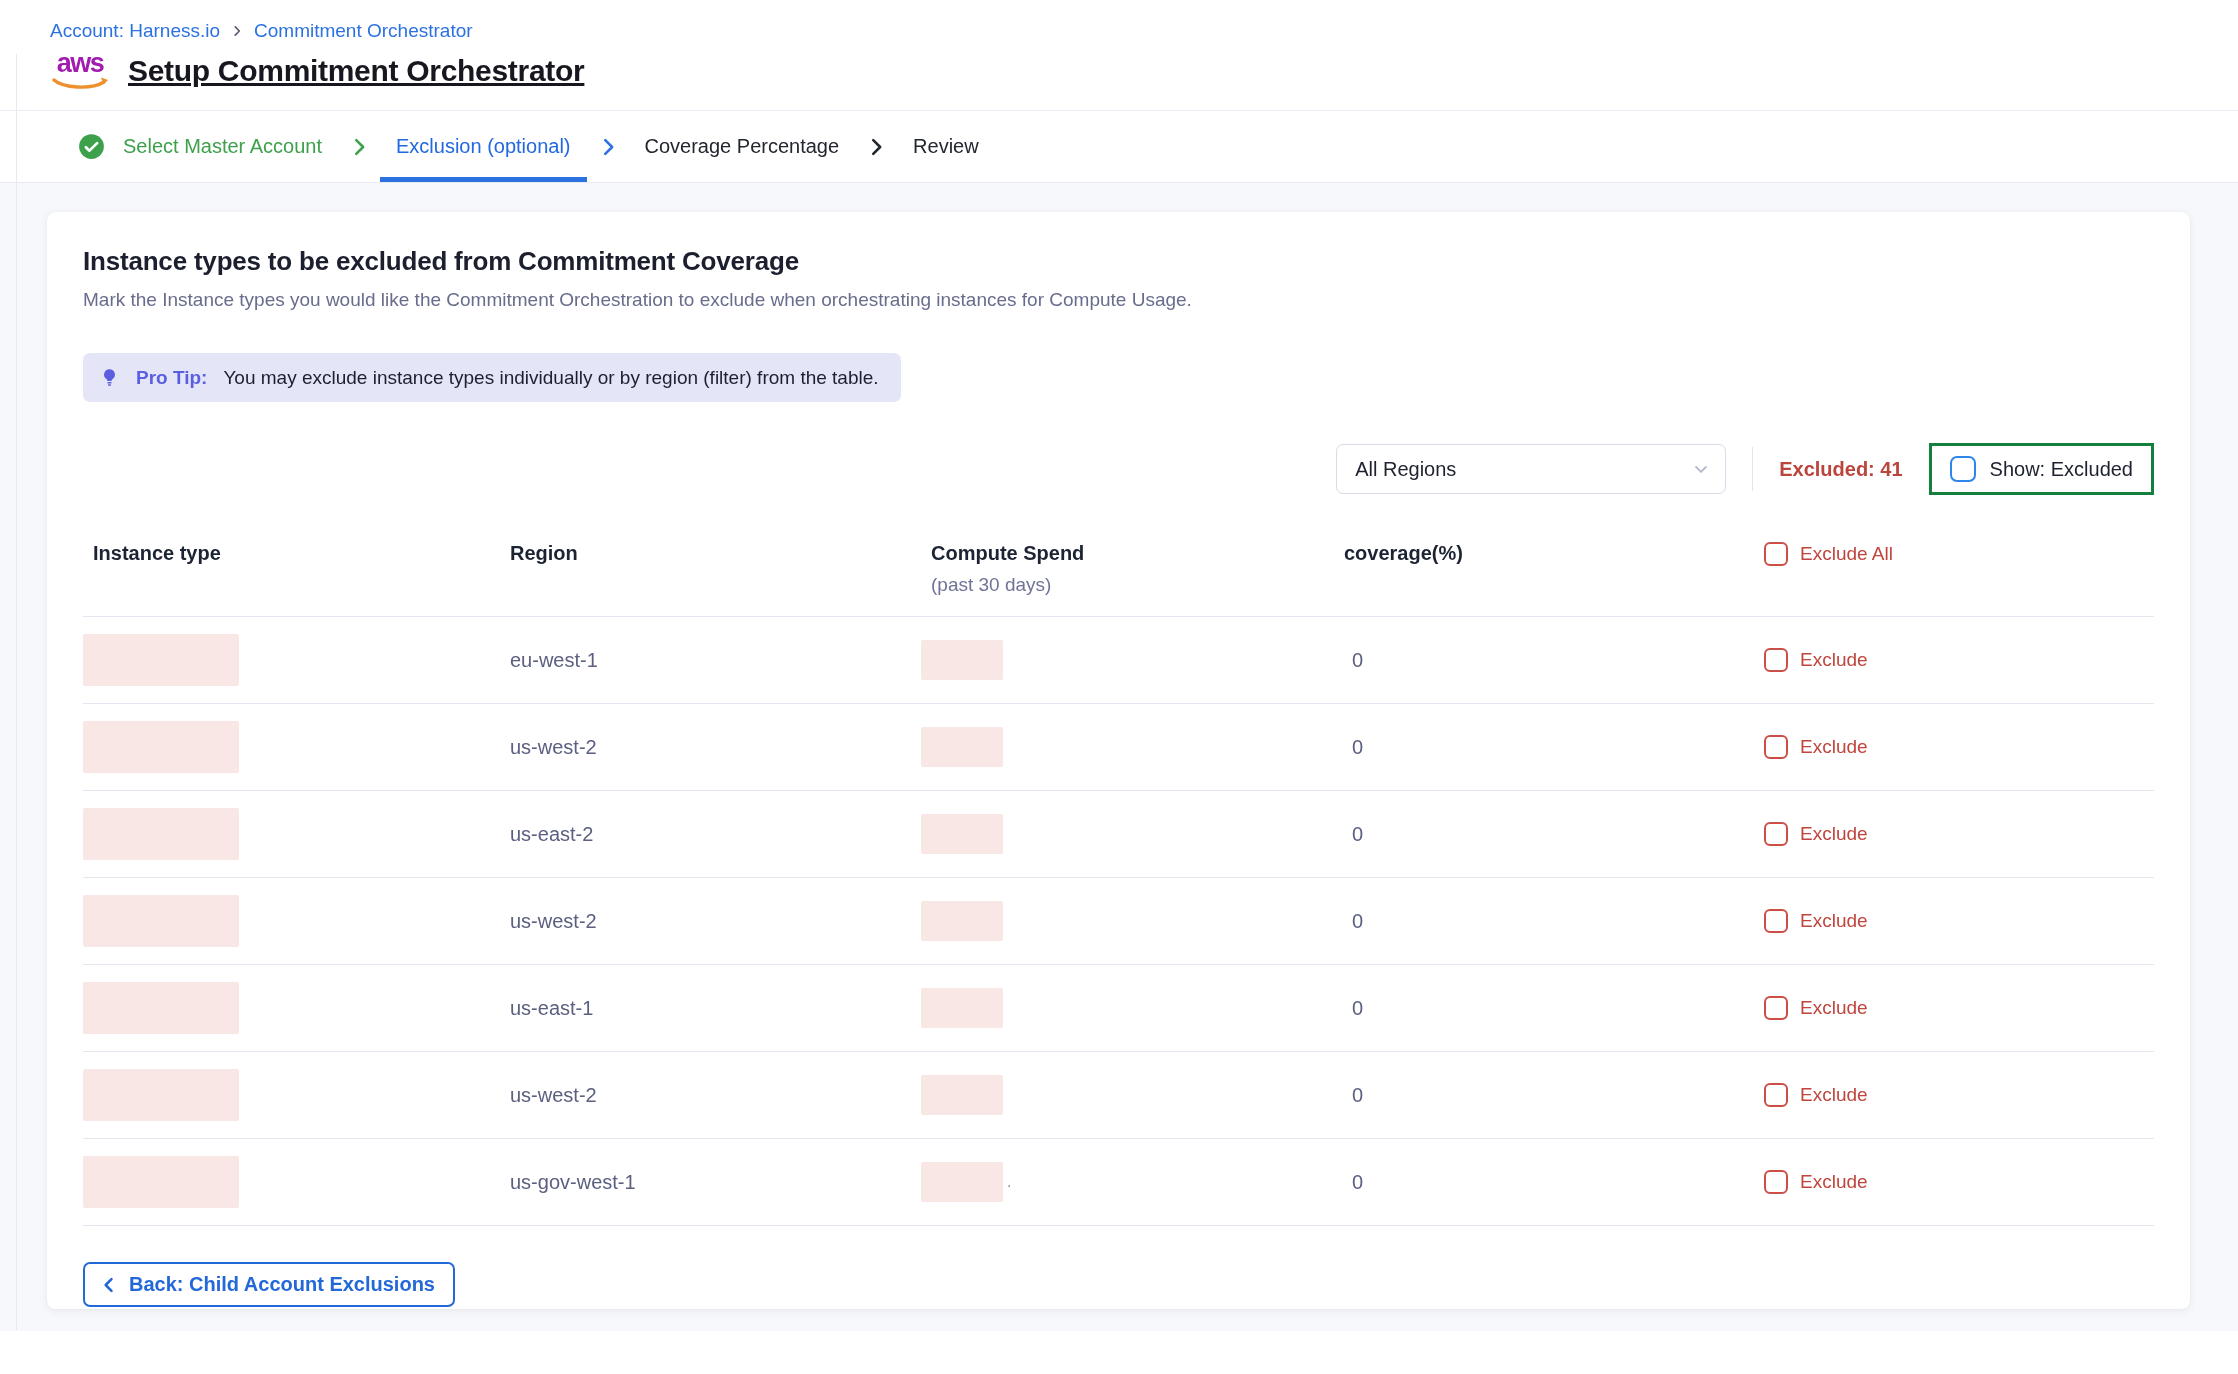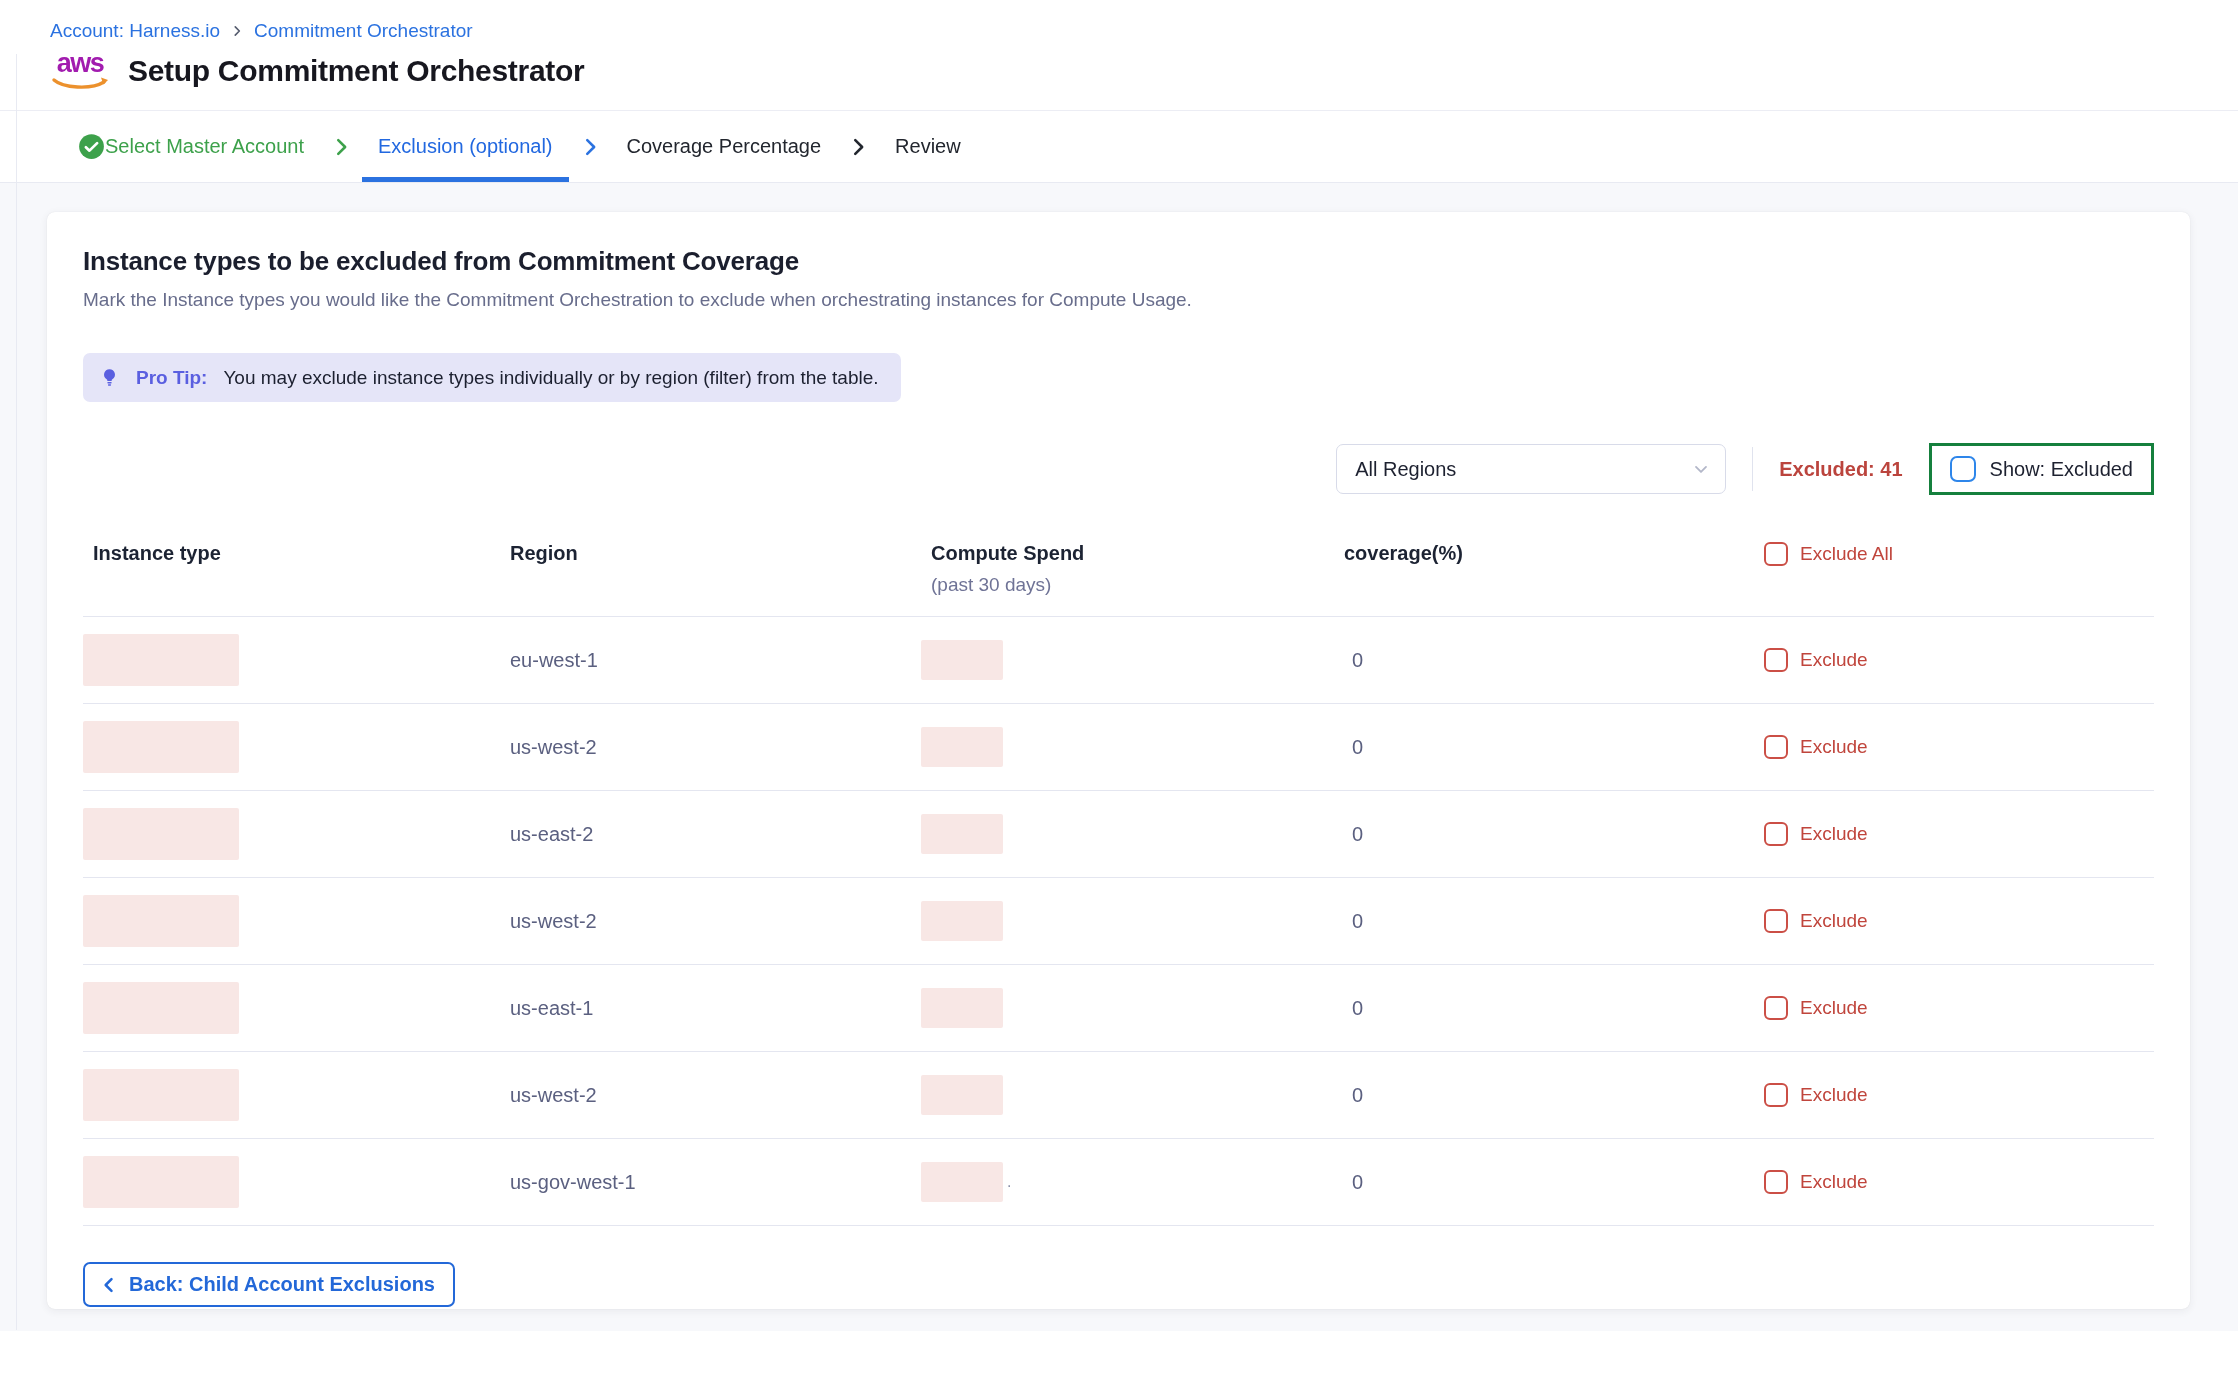--- a/index.html
+++ b/index.html
@@ -12,26 +12,26 @@
   .left-rail { position:absolute; left:16px; top:54px; width:1px; height:1276px; background:#e8eaf2; }
 
   
   .top-header { background:#fff; padding:20px 0 16px 50px; height:111px; border-bottom:1px solid #ecedf4; }
   .breadcrumb { display:flex; align-items:center; gap:10px; font-size:19px; }
   .breadcrumb a { color:#2b72e0; text-decoration:none; cursor:pointer; }
   .crumb-sep { color:#555c6e; display:flex; align-items:center; }
   .title-row { display:flex; align-items:center; gap:18px; margin-top:8px; }
   .aws-logo { display:flex; flex-direction:column; align-items:center; width:60px; line-height:1; }
   .aws-logo .aws-word { font-size:27px; font-weight:bold; color:#a21caf; letter-spacing:-1.5px; }
-  .page-title { font-size:30px; font-weight:bold; color:#17171f; letter-spacing:-0.3px; }
+  .page-title { font-size:30px; font-weight:bold; color:#17171f; letter-spacing:-0.3px;text-decoration:underline; }
 
   
   .stepper { background:#fff; height:72px; display:flex; align-items:stretch; padding-left:62px; border-bottom:1px solid #e8eaf2; }
   .step { display:flex; align-items:center; gap:14px; }
-  .step-label { height:100%; display:flex; align-items:center; gap:0; padding:0 16px; font-size:20px; cursor:pointer; border-bottom:5px solid transparent; border-top:5px solid transparent; }
+  .step-label { height:100%; display:flex; align-items:center; gap:18px; padding:0 16px; font-size:20px; cursor:pointer; border-bottom:5px solid transparent; border-top:5px solid transparent; }
   .step.completed .step-text { color:#3da14b; }
   .step.active .step-text { color:#2268e0; }
   .step.active .step-label { border-bottom-color:#2b72e0; }
   .step.upcoming .step-text { color:#22262e; }
   .step-chevron { display:flex; align-items:center; margin:0 10px; }
   .chev-green { color:#3da14b; } .chev-blue { color:#2b72e0; } .chev-dark { color:#22262e; }
 
   
   .content { background:#f7f8fb; height:1148px; padding:29px 48px 0 47px; }
   .card { background:#fff; border-radius:8px; height:1097px;

